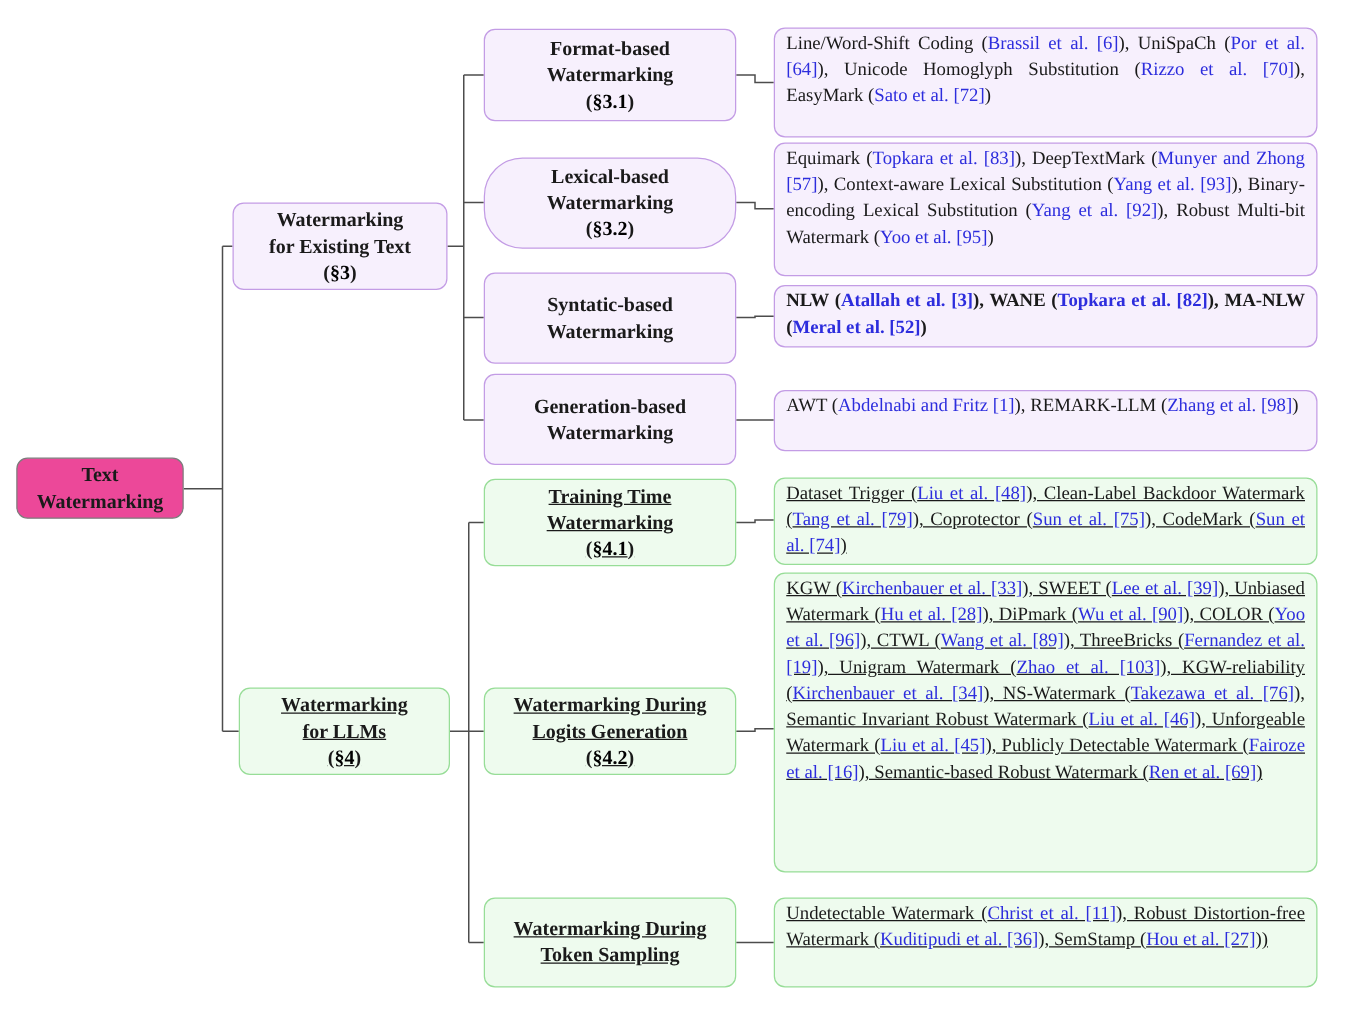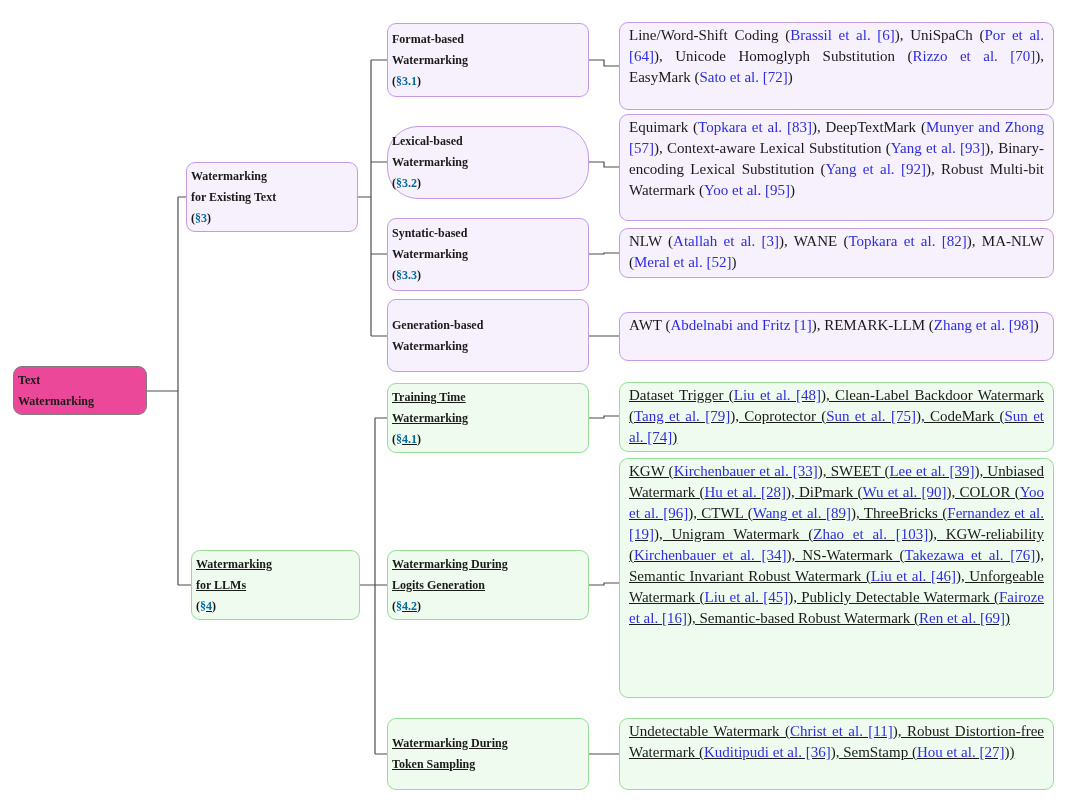--- a/index.html
+++ b/index.html
@@ -6,35 +6,35 @@
   body{
     width:1080px;height:808px;position:relative;background:#ffffff;
     font-family:"Liberation Serif","DejaVu Serif",serif;color:#1a1a1a;
     overflow:hidden;
   }
   #connectors{position:absolute;left:0;top:0;width:1080px;height:808px;z-index:0;}
   .node{
     position:absolute;box-sizing:border-box;z-index:1;
     border:1.4px solid;border-radius:9px;
     display:flex;flex-direction:column;justify-content:center;
-    font-weight:bold;font-size:12px;line-height:21px;
+    text-align:center;font-weight:bold;font-size:16px;line-height:21px;
     padding:2px 4px;
   }
   .leaf{
     position:absolute;box-sizing:border-box;z-index:1;left:619px;width:435px;
     border:1.4px solid;border-radius:9px;
     font-size:15px;line-height:21px;text-align:justify;
     padding:2px 9px 3px 9px;
   }
   .purple{background:#f7f0fd;border-color:#c39ce5;}
   .green{background:#eefbee;border-color:#97dd97;text-decoration:underline;}
   .gray{background:#ec4899;border-color:#7d7d7d;}
   .ttl{white-space:pre-line;}
   .cite{color:#2d2ddd;margin-top:48px;}
-  .sec .cite{color:#0369a1;}
+  .sec .cite{color:#000000;}
 </style>
 </head>
 <body>
 
 <svg id="connectors" width="1080" height="808" viewBox="0 0 1080 808">
   <path fill="none" stroke="#4d4d4d" stroke-width="1.2" d="
     M147,391 H178  M178,197 V585  M178,197 H186  M178,585 H191
     M358,197 H371  M371,60 V336   M371,60 H387   M371,162 H387  M371,254 H387  M371,336 H387
     M360,585 H375  M375,418 V754  M375,418 H387  M375,585 H387  M375,754 H387
     M589,60 H604 V66 H619
@@ -71,21 +71,20 @@
 
 <div class="node purple" style="left:387px;top:126px;width:202px;height:73px;border-radius:31px;">
   <div class="ttl">Lexical-based
 Watermarking</div>
   <div class="sec"><span class="seg">(</span><span class="cite">§3.2</span><span class="seg">)</span></div>
 </div>
 
 <div class="node purple" style="left:387px;top:218px;width:202px;height:73px;">
   <div class="ttl">Syntatic-based
 Watermarking</div>
-  <div class="sec"><span class="seg">(</span><span class="cite">§3.3</span><span class="seg">)</span></div>
 </div>
 
 <div class="node purple" style="left:387px;top:299px;width:202px;height:73px;">
   <div class="ttl">Generation-based
 Watermarking</div>
 </div>
 
 <div class="node green" style="left:387px;top:383px;width:202px;height:70px;">
   <div class="ttl">Training Time
 Watermarking</div>
@@ -100,21 +99,21 @@
 
 <div class="node green" style="left:387px;top:718px;width:202px;height:72px;">
   <div class="ttl">Watermarking During
 Token Sampling</div>
 </div>
 
 <div class="leaf purple" style="top:22px;min-height:88px;"><span class="seg">Line/Word-Shift Coding (</span><span class="cite">Brassil et al. [6]</span><span class="seg">), UniSpaCh (</span><span class="cite">Por et al. [64]</span><span class="seg">), Unicode Homoglyph Substitution (</span><span class="cite">Rizzo et al. [70]</span><span class="seg">), EasyMark (</span><span class="cite">Sato et al. [72]</span><span class="seg">)</span></div>
 
 <div class="leaf purple" style="top:114px;min-height:107px;"><span class="seg">Equimark (</span><span class="cite">Topkara et al. [83]</span><span class="seg">), DeepTextMark (</span><span class="cite">Munyer and Zhong [57]</span><span class="seg">), Context-aware Lexical Substitution (</span><span class="cite">Yang et al. [93]</span><span class="seg">), Binary-encoding Lexical Substitution (</span><span class="cite">Yang et al. [92]</span><span class="seg">), Robust Multi-bit Watermark (</span><span class="cite">Yoo et al. [95]</span><span class="seg">)</span></div>
 
-<div class="leaf purple" style="top:228px;min-height:50px;"><span class="seg">NLW (</span><span class="cite">Atallah et al. [3]</span><span class="seg">), WANE (</span><span class="cite">Topkara et al. [82]</span><span class="seg">), MA-NLW (</span><span class="cite">Meral et al. [52]</span><span class="seg">)</span></div>
+<div class="leaf purple" style="top:228px;min-height:50px;font-weight:bold;"><span class="seg">NLW (</span><span class="cite">Atallah et al. [3]</span><span class="seg">), WANE (</span><span class="cite">Topkara et al. [82]</span><span class="seg">), MA-NLW (</span><span class="cite">Meral et al. [52]</span><span class="seg">)</span></div>
 
 <div class="leaf purple" style="top:312px;min-height:49px;"><span class="seg">AWT (</span><span class="cite">Abdelnabi and Fritz [1]</span><span class="seg">), REMARK-LLM (</span><span class="cite">Zhang et al. [98]</span><span class="seg">)</span></div>
 
 <div class="leaf green" style="top:382px;min-height:68px;"><span class="seg">Dataset Trigger (</span><span class="cite">Liu et al. [48]</span><span class="seg">), Clean-Label Backdoor Watermark (</span><span class="cite">Tang et al. [79]</span><span class="seg">), Coprotector (</span><span class="cite">Sun et al. [75]</span><span class="seg">), CodeMark (</span><span class="cite">Sun et al. [74]</span><span class="seg">)</span></div>
 
 <div class="leaf green" style="top:458px;min-height:240px;"><span class="seg">KGW (</span><span class="cite">Kirchenbauer et al. [33]</span><span class="seg">), SWEET (</span><span class="cite">Lee et al. [39]</span><span class="seg">), Unbiased Watermark (</span><span class="cite">Hu et al. [28]</span><span class="seg">), DiPmark (</span><span class="cite">Wu et al. [90]</span><span class="seg">), COLOR (</span><span class="cite">Yoo et al. [96]</span><span class="seg">), CTWL (</span><span class="cite">Wang et al. [89]</span><span class="seg">), ThreeBricks (</span><span class="cite">Fernandez et al. [19]</span><span class="seg">), Unigram Watermark (</span><span class="cite">Zhao et al. [103]</span><span class="seg">), KGW-reliability (</span><span class="cite">Kirchenbauer et al. [34]</span><span class="seg">), NS-Watermark (</span><span class="cite">Takezawa et al. [76]</span><span class="seg">), Semantic Invariant Robust Watermark (</span><span class="cite">Liu et al. [46]</span><span class="seg">), Unforgeable Watermark (</span><span class="cite">Liu et al. [45]</span><span class="seg">), Publicly Detectable Watermark (</span><span class="cite">Fairoze et al. [16]</span><span class="seg">), Semantic-based Robust Watermark (</span><span class="cite">Ren et al. [69]</span><span class="seg">)</span></div>
 
 <div class="leaf green" style="top:718px;min-height:72px;"><span class="seg">Undetectable Watermark (</span><span class="cite">Christ et al. [11]</span><span class="seg">), Robust Distortion-free Watermark (</span><span class="cite">Kuditipudi et al. [36]</span><span class="seg">), SemStamp (</span><span class="cite">Hou et al. [27]</span><span class="seg">))</span></div>
 
 </body></html>

